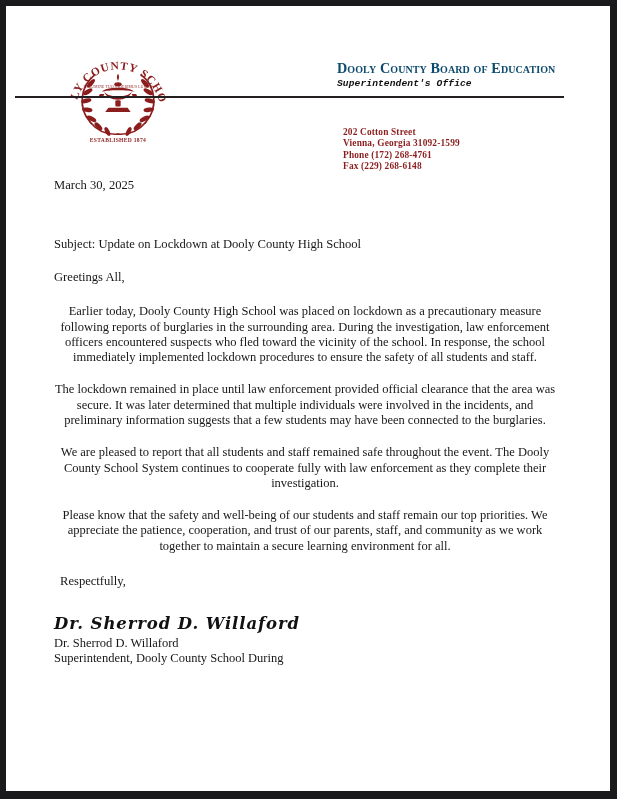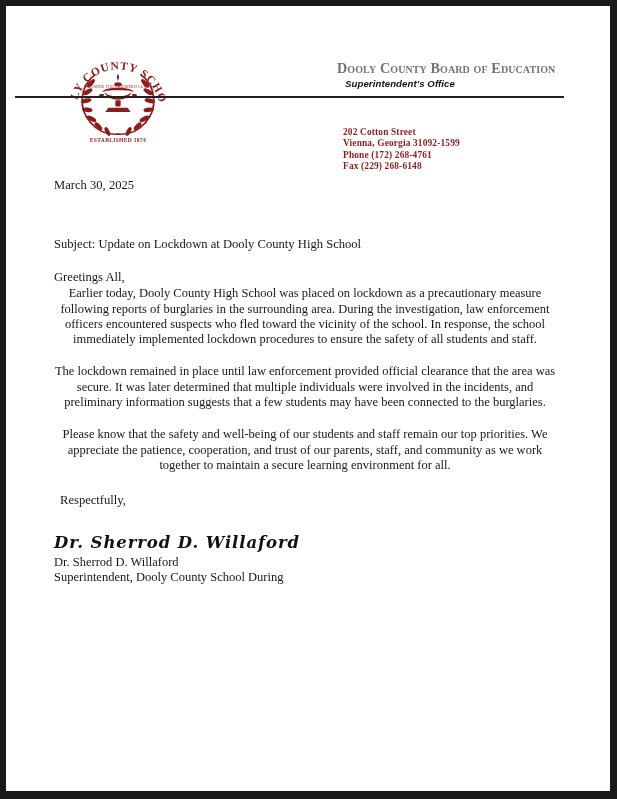--- a/index.html
+++ b/index.html
@@ -61,35 +61,34 @@
     position: absolute;
     left: 331px;
     top: 55px;
     width: 240px;
   }
   .org-title {
     font-family: "Liberation Serif", "DejaVu Serif", serif;
     font-weight: bold;
     font-size: 14.2px;
     letter-spacing: 0.1px;
-    color: #737373;
+    color: #0c4a6e;
     font-variant: small-caps;
     line-height: 1.12;
     white-space: nowrap;
   }
   .org-sub {
-    font-family: Liberation Sans, sans-serif;
+    font-family: Liberation Mono, monospace;
     font-weight: bold;
     font-style: italic;
     font-size: 9.6px;
     color: #111111;
     margin-top: 1px;
     letter-spacing: 0.1px;
     white-space: nowrap;
-    margin-left: 8px;
   }
 
   .contact-block {
     position: absolute;
     left: 337px;
     top: 97px;
     color: #8c1d1d;
     font-family: "Liberation Serif", "DejaVu Serif", serif;
     font-weight: bold;
     font-size: 9.4px;
@@ -111,21 +110,21 @@
 
   .line-date,
   .line-subject,
   .line-greeting,
   .line-closing {
     font-size: 12.6px;
     line-height: 1.25;
   }
   .line-date { margin-bottom: 18px; }
   .line-subject { margin-bottom: 18px; margin-top: 43px; }
-  .line-greeting { }
+  .line-greeting { margin-bottom: 18px; }
 
   .para {
     font-size: 12.5px;
     line-height: 15.3px;
     text-align: center;
     margin: 0 0 17px 0;
   }
 
   .line-closing { margin-top: 20px; margin-bottom: 0; margin-left: 6px; }
 
@@ -227,20 +226,21 @@
       </div>
     </div>
 
     <div class="body-area">
       <div class="line-date">March 30, 2025</div>
       <div class="line-subject">Subject: Update on Lockdown at Dooly County High School</div>
       <div class="line-greeting">Greetings All,</div>
 
       <p class="para">Earlier today, Dooly County High School was placed on lockdown as a precautionary measure following reports of burglaries in the surrounding area. During the investigation, law enforcement officers encountered suspects who fled toward the vicinity of the school. In response, the school immediately implemented lockdown procedures to ensure the safety of all students and staff.</p>
       <p class="para">The lockdown remained in place until law enforcement provided official clearance that the area was secure. It was later determined that multiple individuals were involved in the incidents, and preliminary information suggests that a few students may have been connected to the burglaries.</p>
+      <p class="para">We are pleased to report that all students and staff remained safe throughout the event. The Dooly County School System continues to cooperate fully with law enforcement as they complete their investigation.</p>
       <p class="para">Please know that the safety and well-being of our students and staff remain our top priorities. We appreciate the patience, cooperation, and trust of our parents, staff, and community as we work together to maintain a secure learning environment for all.</p>
 
       <div class="line-closing">Respectfully,</div>
 
       <div class="signature-block">
         <div class="signature-script">Dr. Sherrod D. Willaford</div>
         <div class="signer-name">Dr. Sherrod D. Willaford</div>
         <div class="signer-title">Superintendent, Dooly County School During</div>
       </div>
     </div>

